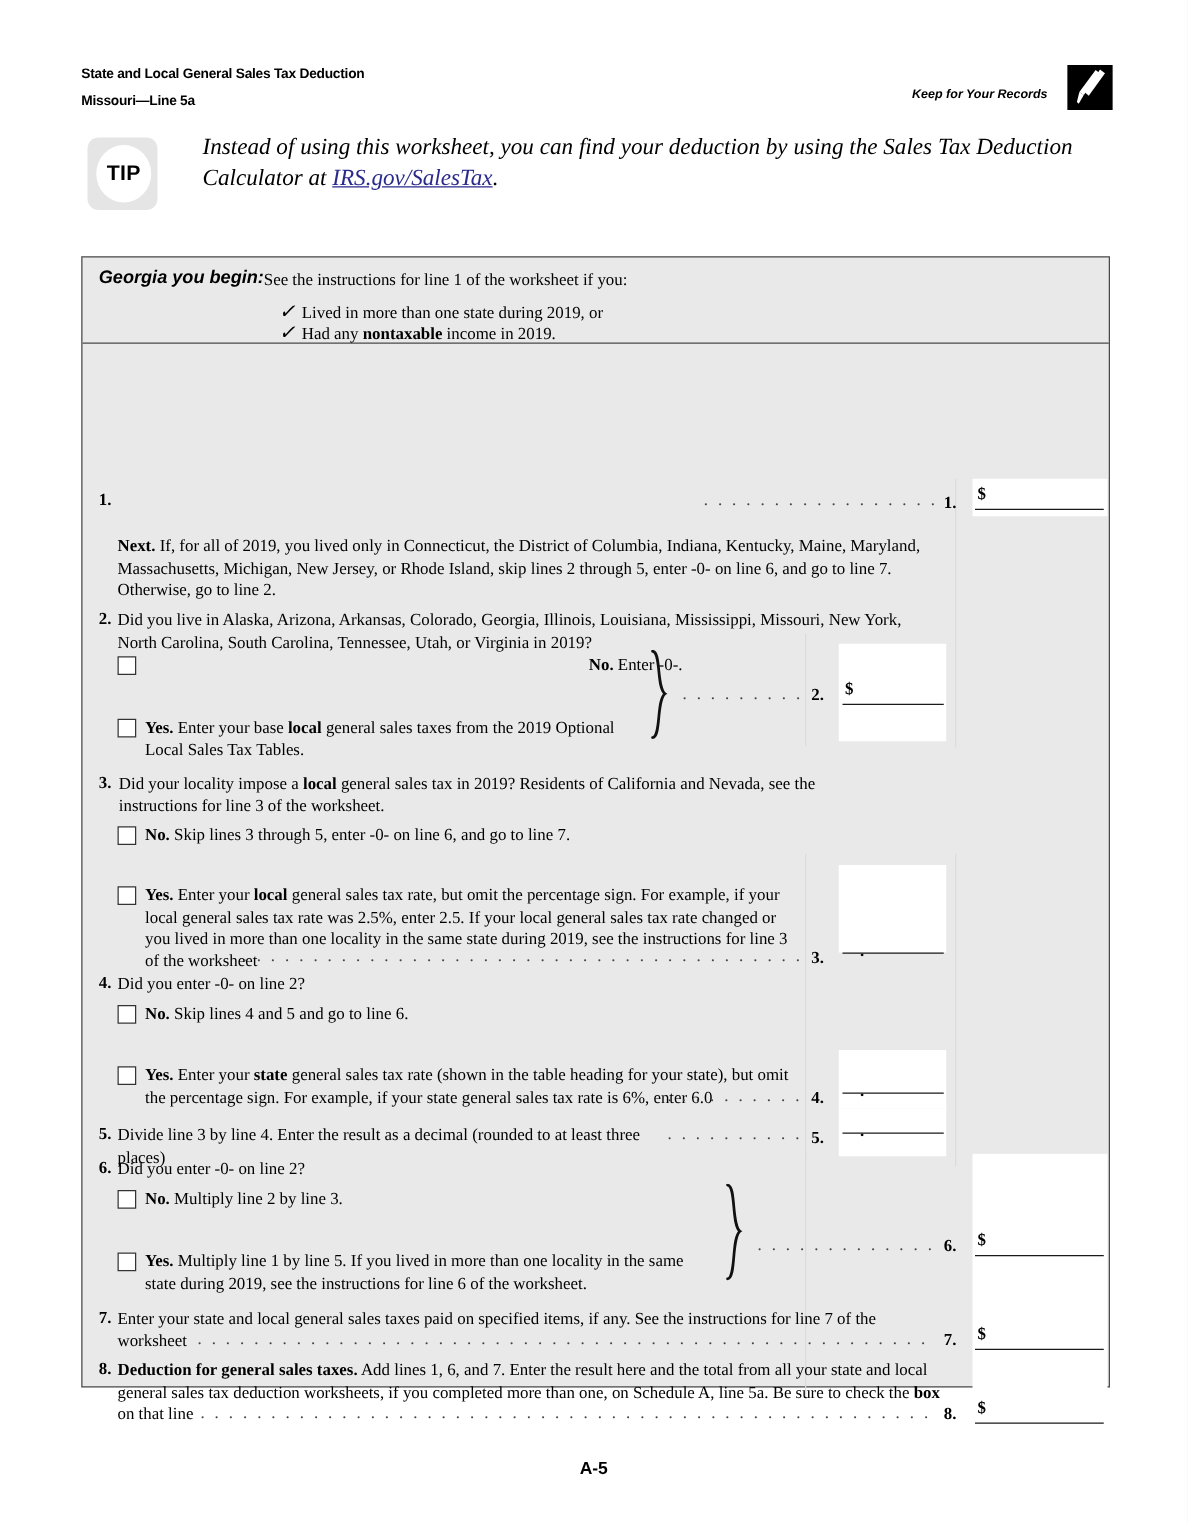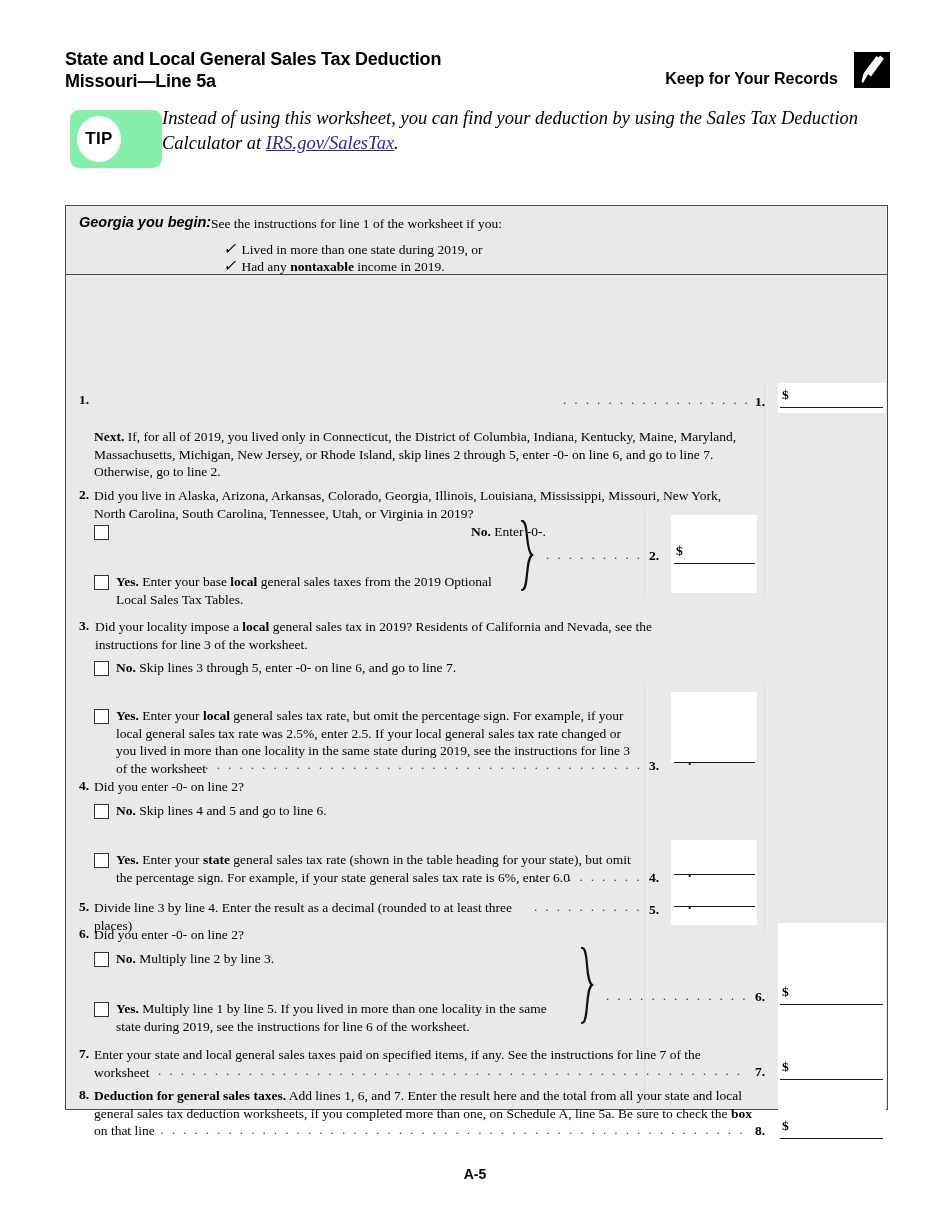--- a/index.html
+++ b/index.html
@@ -17,52 +17,52 @@
   }
 
   
   #header {
     position: absolute;
     left: 65px; top: 48px; width: 825px; height: 46px;
   }
   #title {
     font-family: "Liberation Sans", sans-serif;
     font-weight: bold;
-    font-size: 18px;
+    font-size: 11px;
     line-height: 22px;
     letter-spacing: -0.2px;
   }
   #keep-records {
     position: absolute;
     right: 52px; top: 22px;
     font-family: "Liberation Sans", sans-serif;
-    font-weight: bold;
-    font-size: 16px;
+    font-style: italic;
+    font-weight: bold;
+    font-size: 10px;
     white-space: nowrap;
   }
   #records-icon {
     position: absolute;
     right: 0px; top: 4px;
     width: 36px; height: 36px;
     background: #000;
   }
   #records-icon svg { display:block; }
 
   
   #tip-block {
     position: absolute;
     left: 70px; top: 106px; width: 820px;
   }
   #tip-icon {
     position: absolute;
     left: 0; top: 4px;
-    width: 74px; height: 58px;
-    background: #86efac;
+    width: 56px; height: 58px;
+    background: #e5e5e5;
     border-radius: 9px;
-    padding-left: 18px;
   }
   #tip-icon .tip-ellipse {
     position: absolute;
     left: 7px; top: 6px;
     width: 44px; height: 46px;
     background: #fff;
     border-radius: 50%;
   }
   #tip-icon .tip-text {
     position: absolute;

